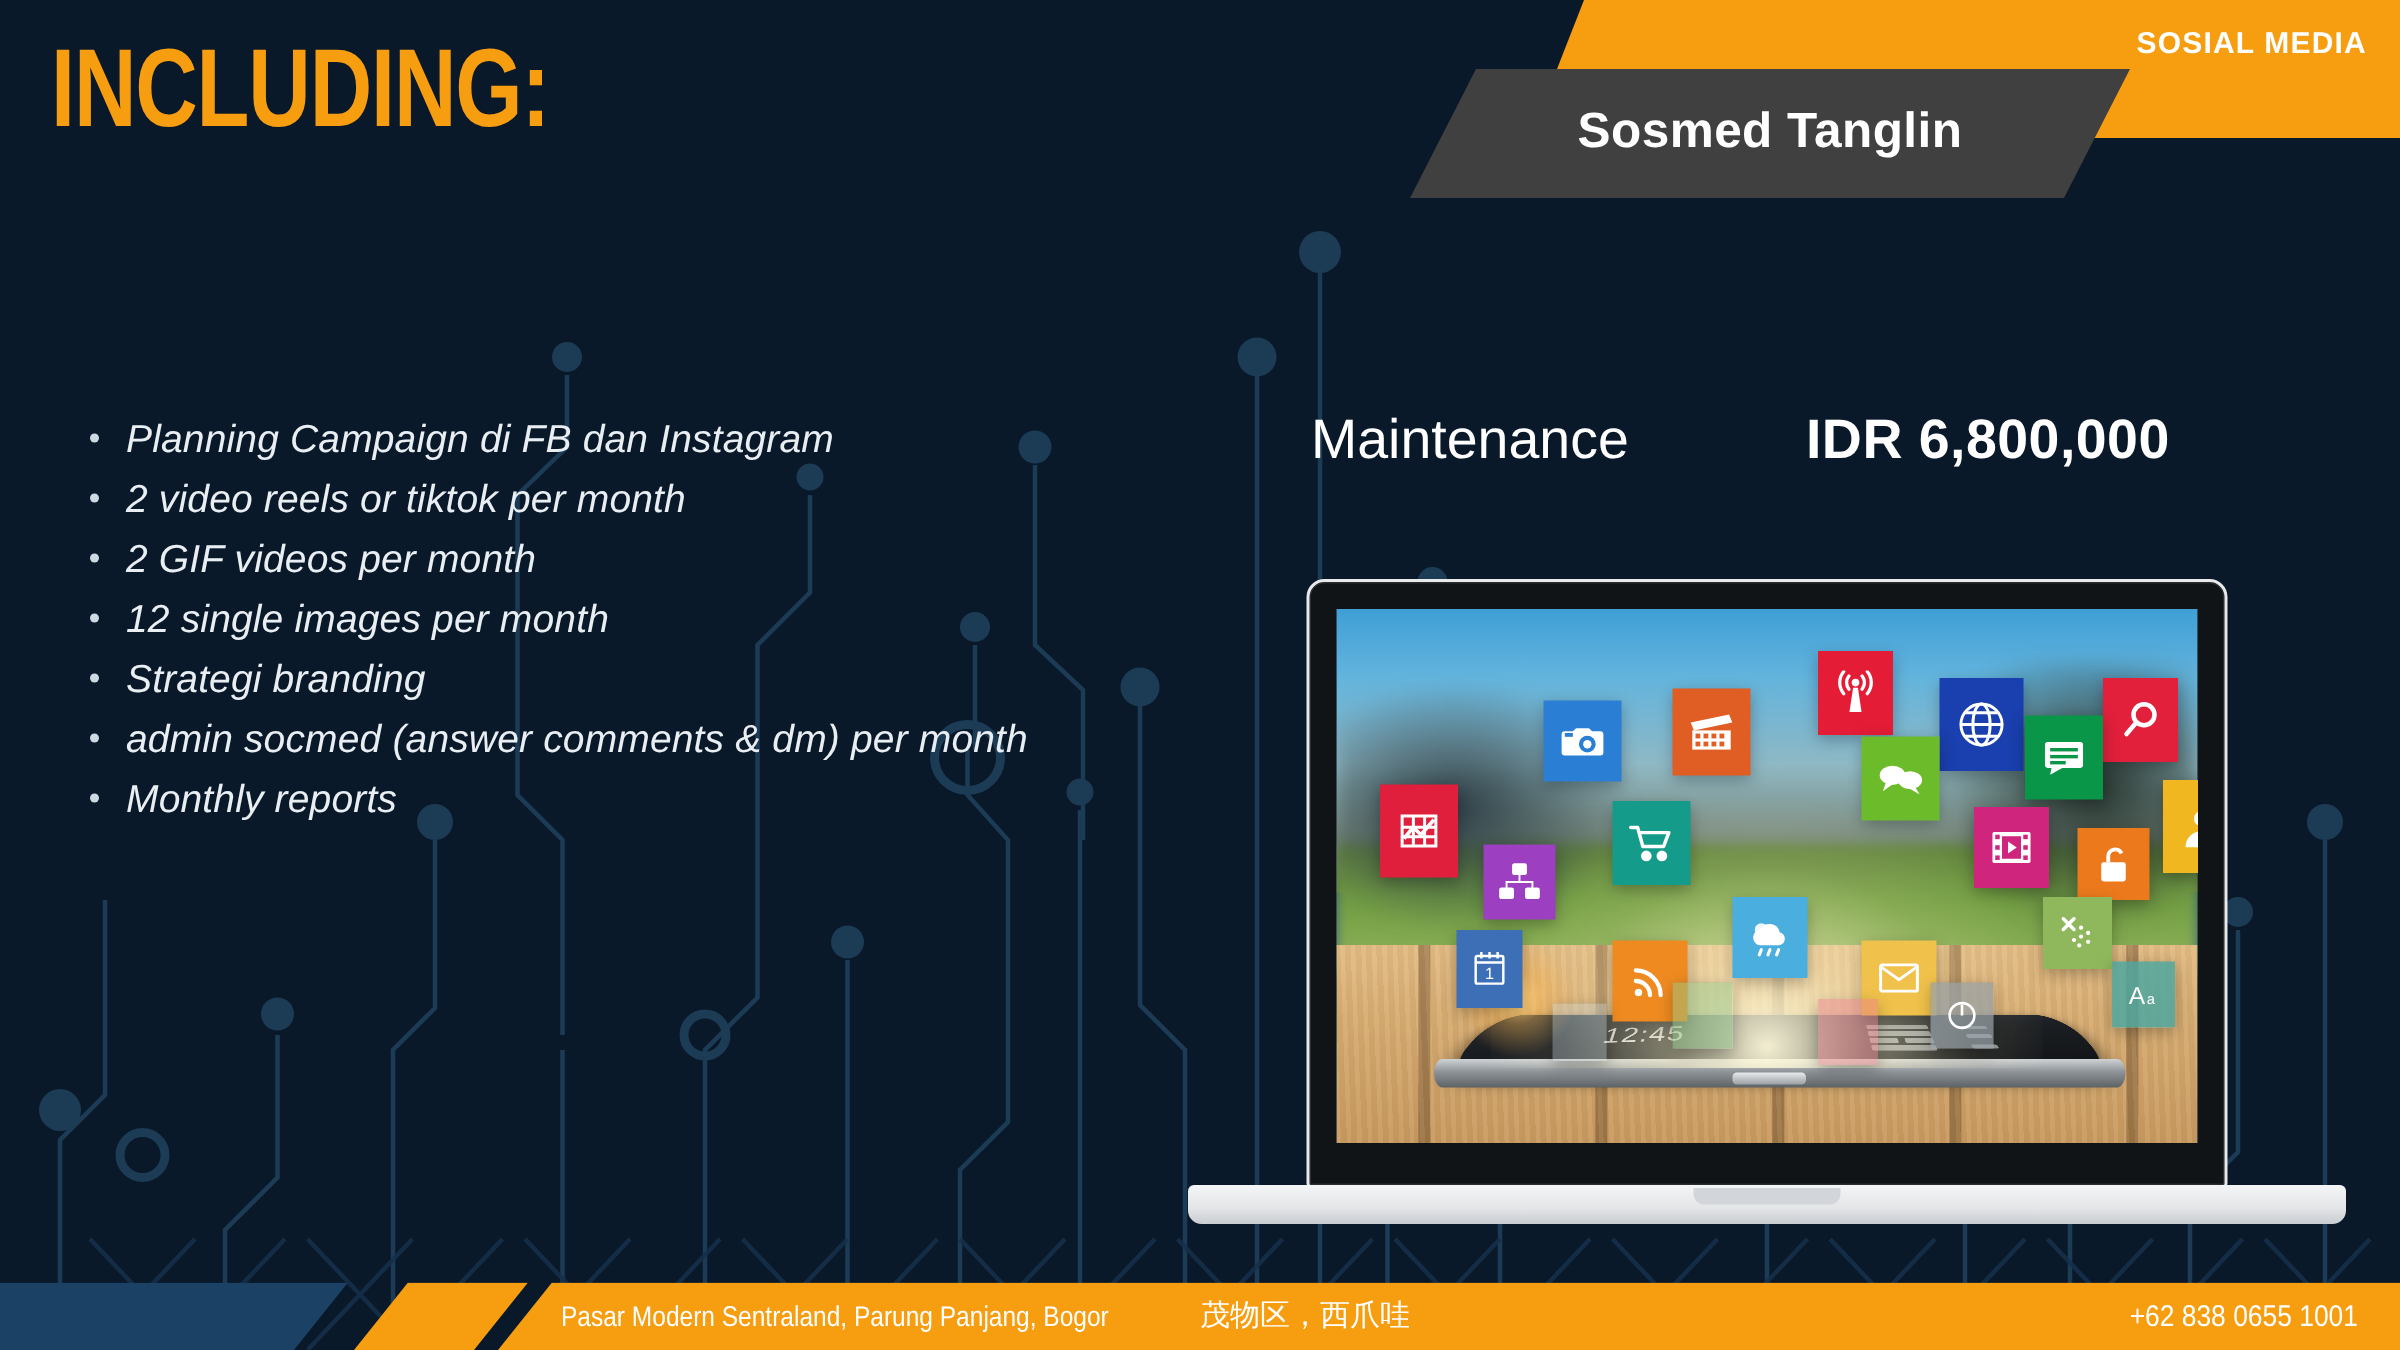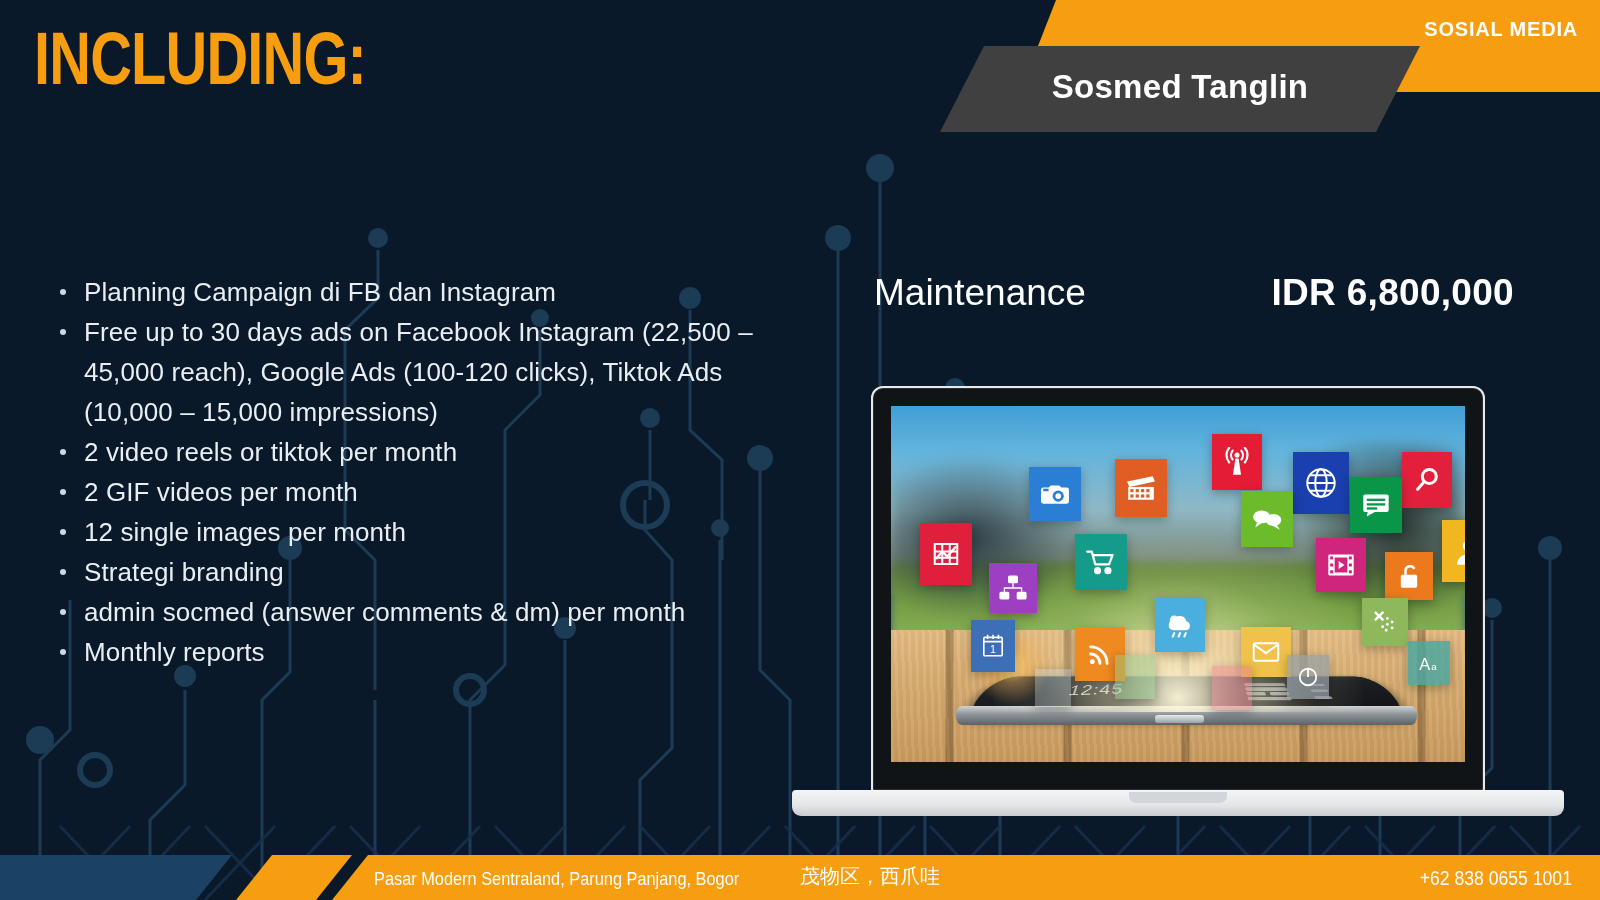--- a/index.html
+++ b/index.html
@@ -57,20 +57,21 @@
     transform:scaleX(0.78);
     transform-origin:left top;
     font-family:"Liberation Sans Narrow","Liberation Sans", sans-serif;
     line-height:1;
   }
 
   
   .bullets {
     position:absolute; top:272px; left:52px; width:740px;
     list-style:none;
+    font-style:italic;
   }
   .bullets li {
     position:relative;
     color:#e9eef3;
     font-size:26px;
     line-height:40px;
     padding-left:32px;
     margin-bottom:0px;
     font-weight:300;
     letter-spacing:0.1px;
@@ -78,21 +79,21 @@
   .bullets li::before {
     content:"";
     position:absolute; left:8px; top:17px;
     width:6px; height:6px; border-radius:50%;
     background:#cfd9e2;
   }
 
   
   .price-row {
     position:absolute; top:272px; left:874px; width:640px;
-    display:flex; align-items:baseline;justify-content:space-between;
+    display:flex; align-items:baseline;
   }
   .price-label {
     color:#ffffff; font-size:37px; font-weight:400;
     width:330px;
   }
   .price-value {
     color:#ffffff; font-size:37px; font-weight:bold;
     letter-spacing:0.3px;
   }
 
@@ -347,21 +348,20 @@
   <div class="hdr-orange-label">SOSIAL MEDIA</div>
 
   <div class="hdr-blue">
     <div class="hdr-blue-label">Sosmed Tanglin</div>
   </div>
 
   <div class="main-title">INCLUDING:</div>
 
   <ul class="bullets">
     <li>Planning Campaign di FB dan Instagram</li>
-    <li>Free up to 30 days ads on Facebook Instagram (22,500 – 45,000 reach), Google Ads (100-120 clicks), Tiktok Ads (10,000 – 15,000 impressions)</li>
     <li>2 video reels or tiktok per month</li>
     <li>2 GIF videos per month</li>
     <li>12 single images per month</li>
     <li>Strategi branding</li>
     <li>admin socmed (answer comments &amp; dm) per month</li>
     <li>Monthly reports</li>
   </ul>
 
   <div class="price-row">
     <div class="price-label">Maintenance</div>

